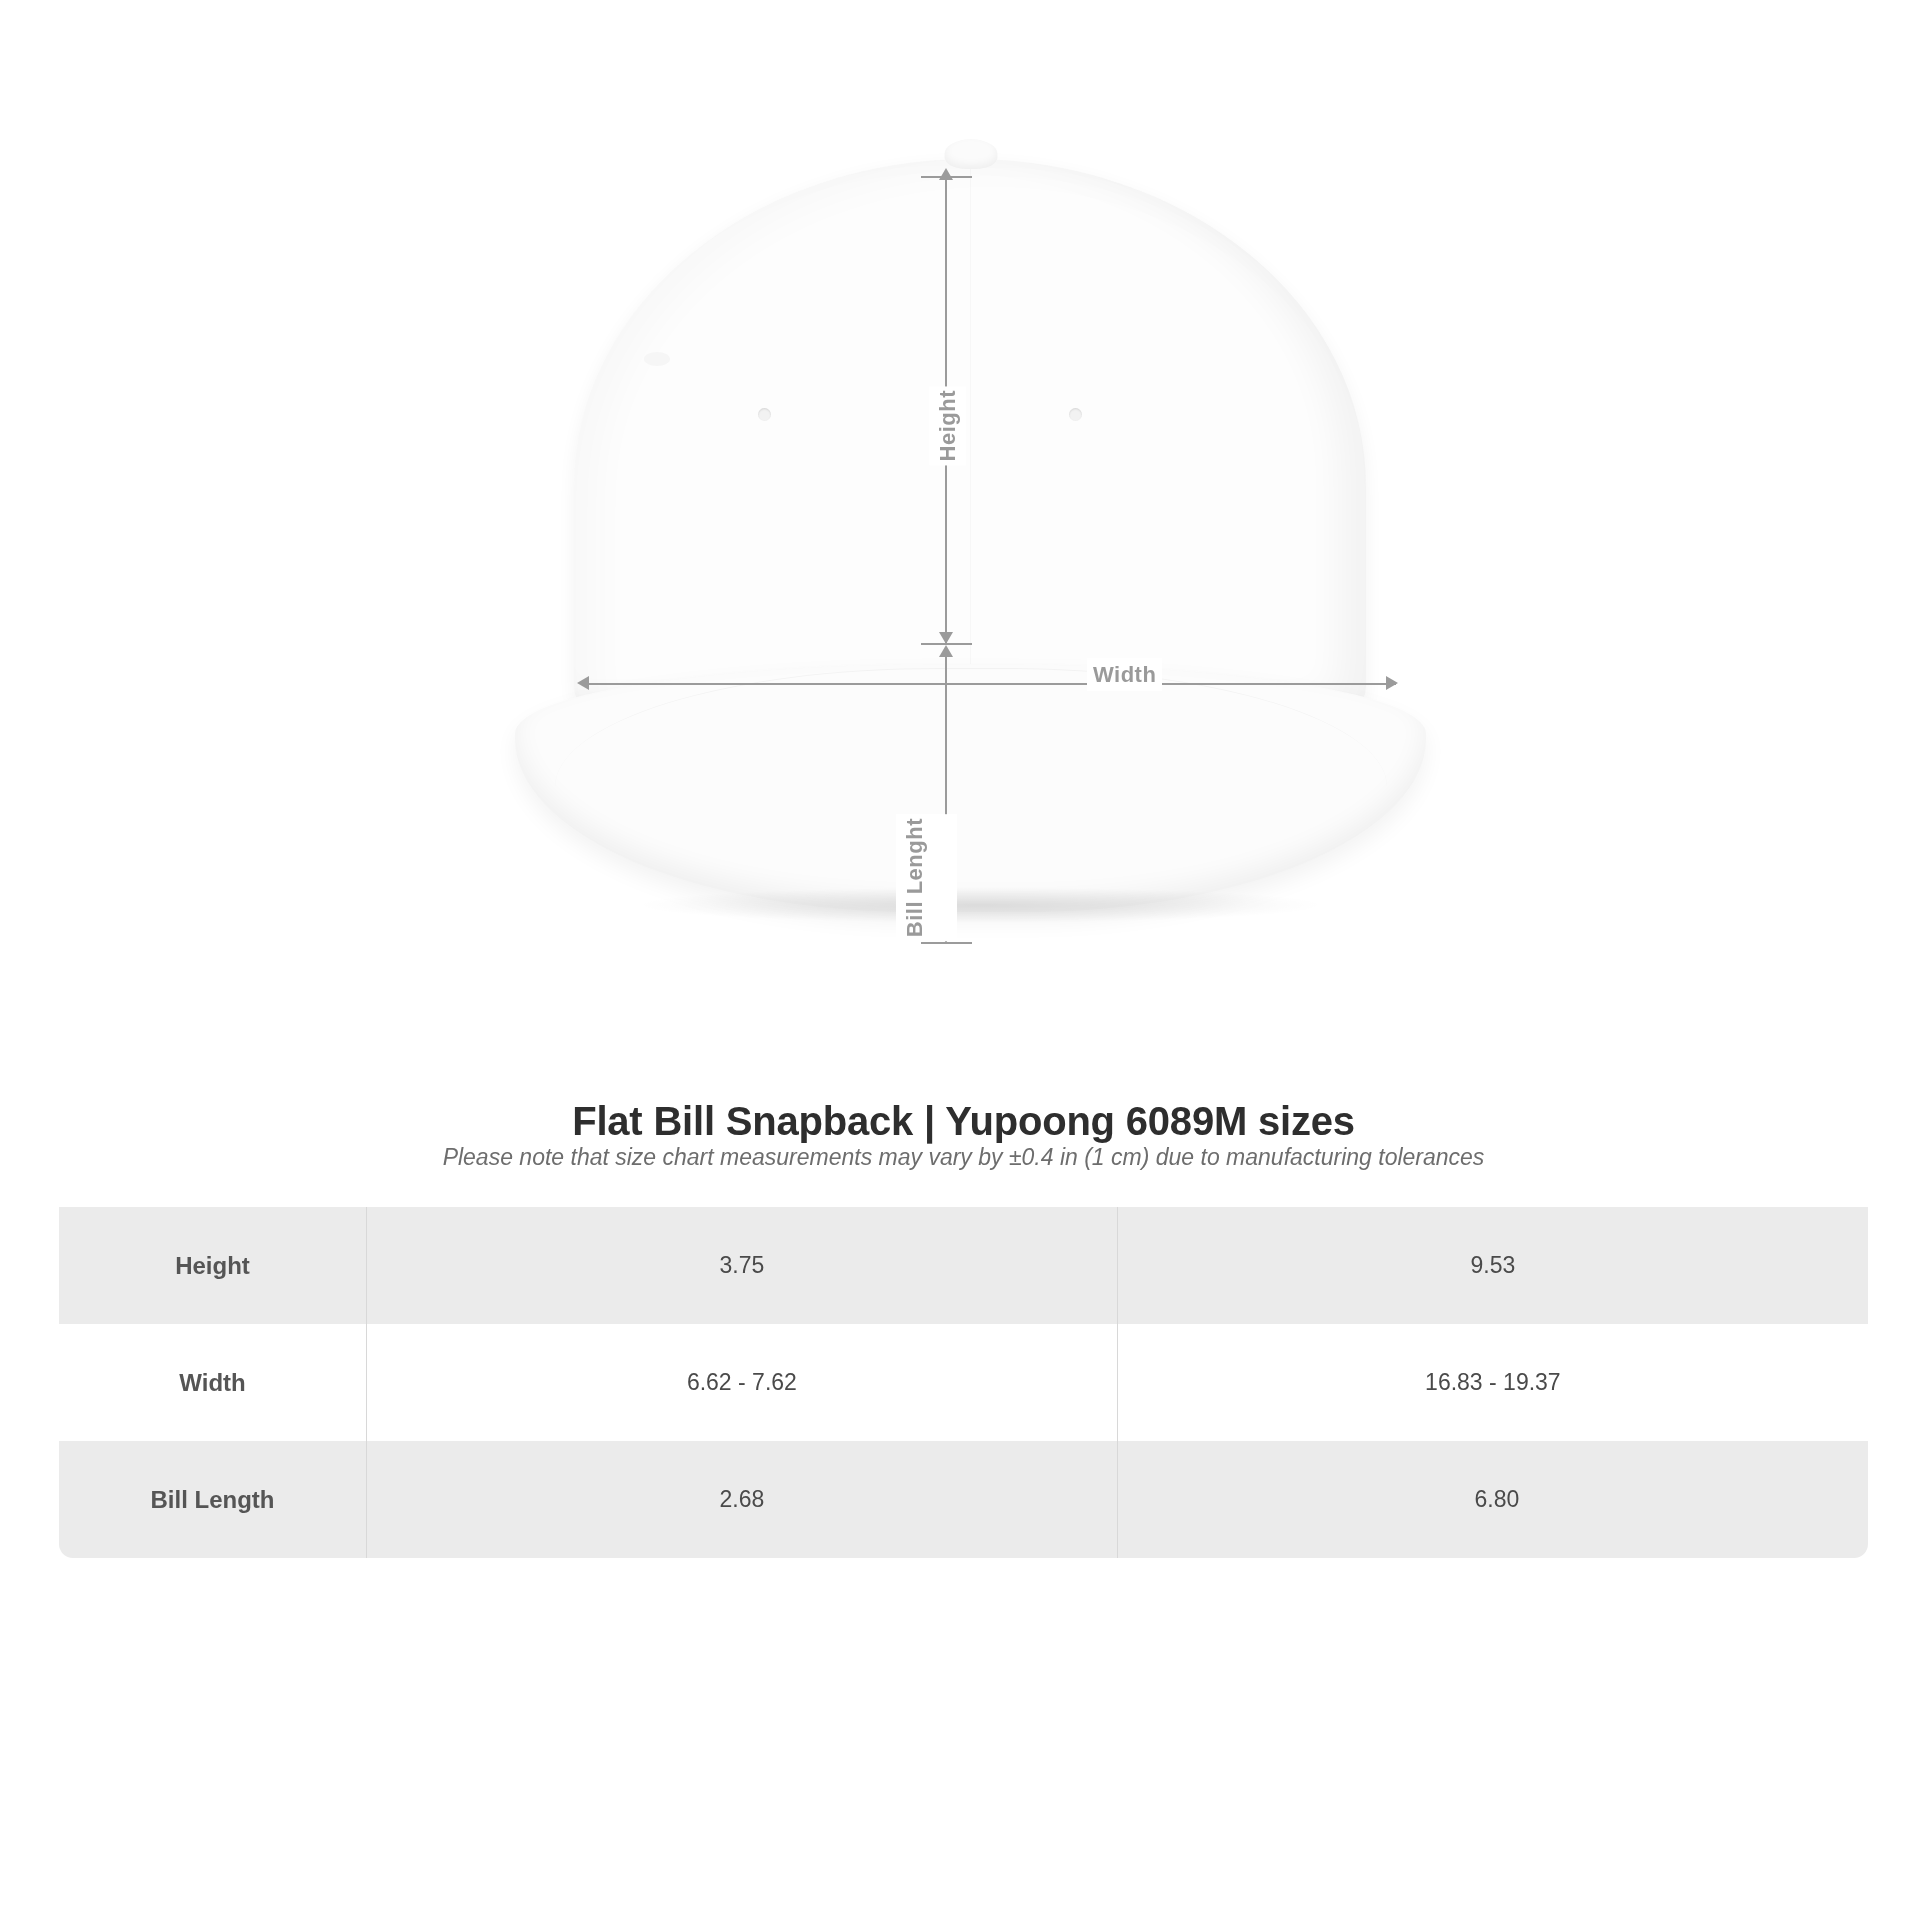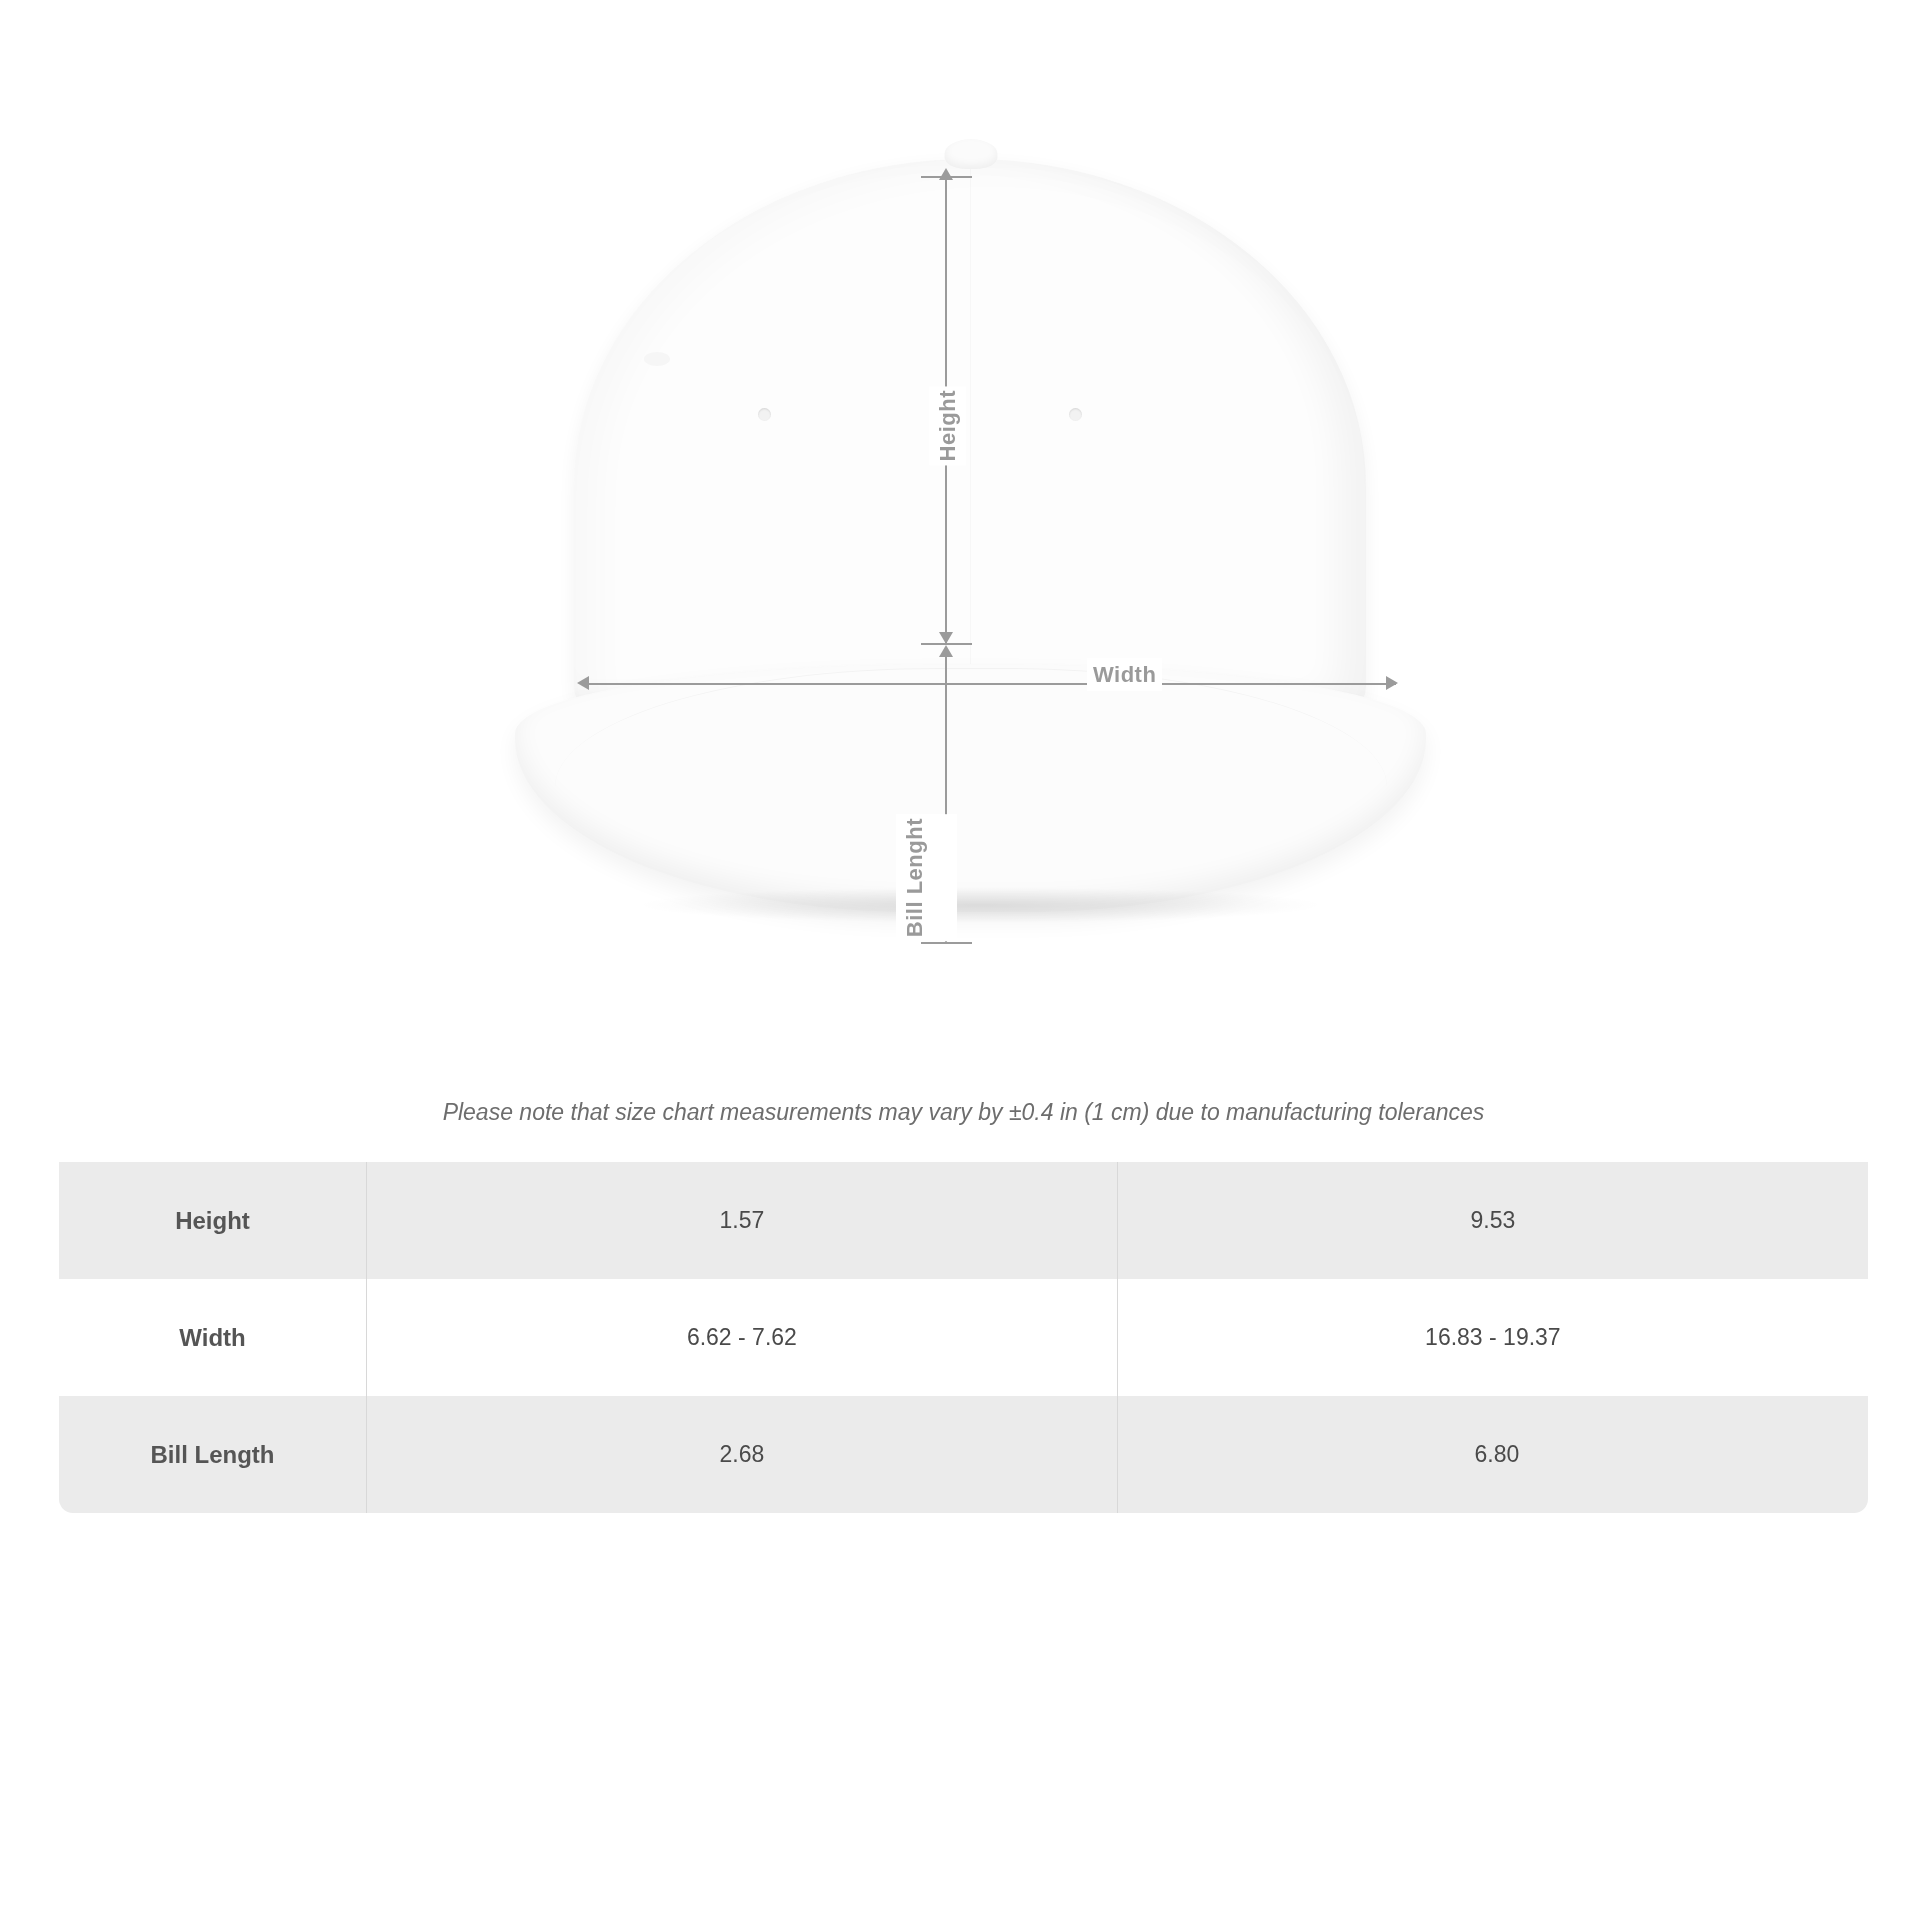--- a/index.html
+++ b/index.html
@@ -276,36 +276,37 @@
     <div class="arrow arrow-up" style="left:939px; top:645px;"></div>
     <div class="arrow arrow-down" style="left:939px; top:931px;"></div>
     <div class="tick" style="left:921px; top:942px; width:51px;"></div>
     <div class="dim-label vertical-label" style="left:896px; top:814px; width:61px;">
       <span>Bill</span>
       <span>Lenght</span>
     </div>
   </div>
 
   <div class="title-block">
+    <div class="chart-title">Flat Bill Snapback | Yupoong 6089M sizes</div>
     <div class="chart-note">Please note that size chart measurements may vary by ±0.4 in (1 cm) due to manufacturing tolerances</div>
   </div>
 
   <div class="table-wrap">
     <table class="size-table">
       <colgroup>
         <col class="col-label">
           <col class="col-imp">
           <col class="col-met">
       </colgroup>
       <tbody>
 
 
         <tr class="data-row row-alt">
           <td class="rowlabel">Height</td>
-          <td class="sep-left">1.57</td>
+          <td class="sep-left">3.75</td>
           <td class="sep-left">9.53</td>
         </tr>
 
         <tr class="data-row row-plain">
           <td class="rowlabel">Width</td>
           <td class="sep-left">6.62 - 7.62</td>
           <td class="sep-left">16.83 - 19.37</td>
         </tr>
 
         <tr class="data-row row-alt last-row">

